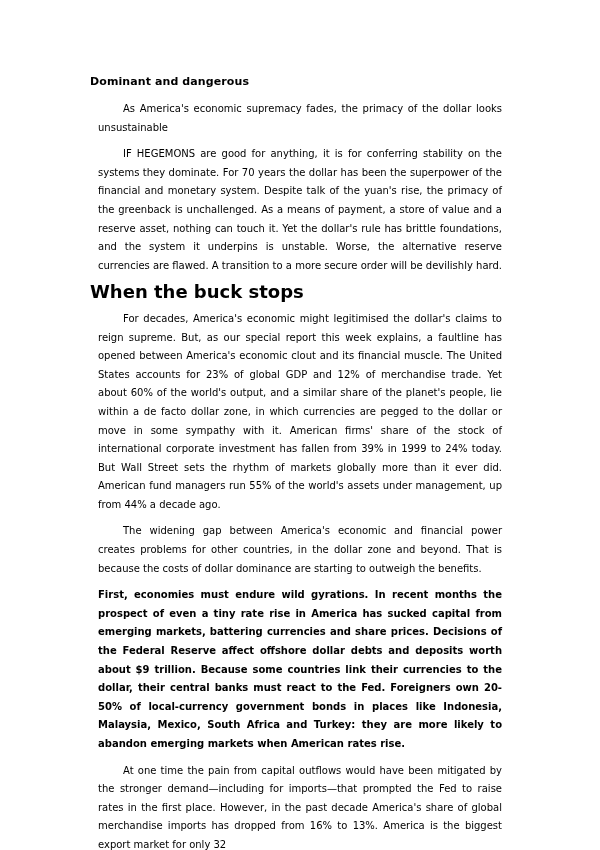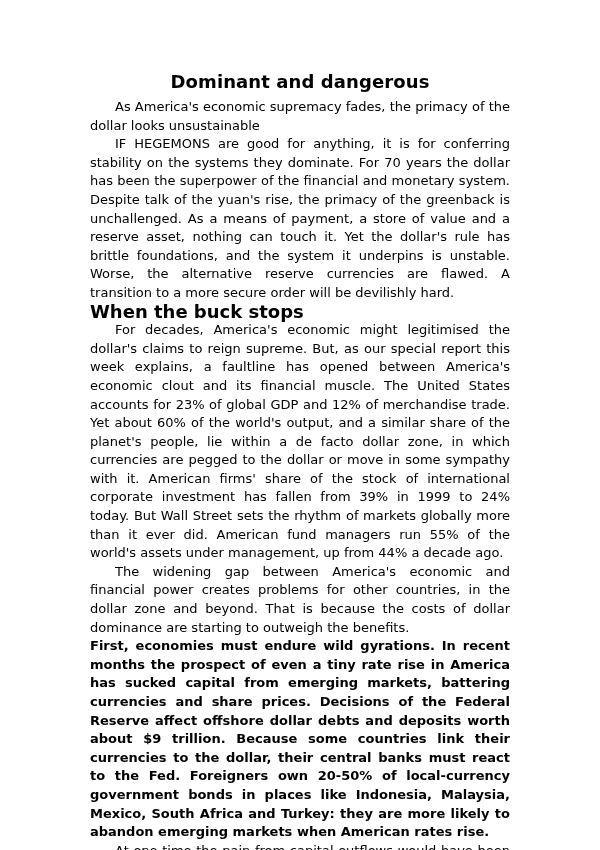--- a/index.html
+++ b/index.html
@@ -15,40 +15,40 @@
     overflow: hidden;
   }
   .page {
     box-sizing: border-box;
     width: 600px;
     height: 850px;
     padding: 72px 90px 0 90px;
     background: #ffffff;
   }
   .doc-title {
-    font-size: 18px;
+    font-size: 11px;
     font-weight: bold;
-    text-align: center;
+    text-align: left;
     margin: 0 0 6px 0;
     line-height: 20px;
     letter-spacing: 0.1px;
   }
   .subhead {
     font-size: 18px;
     font-weight: bold;
     text-align: left;
     margin: 0;
     line-height: 18.6px;
   }
   p.body-text {
-    font-size: 13px;
+    font-size: 10px;
     line-height: 18.6px;
     text-align: justify;
     text-justify: inter-word;
-    margin: 0;
+    margin: 8px;
     hyphens: none;
   }
   p.indent {
     text-indent: 25px;
   }
   p.noindent {
     text-indent: 0;
     font-weight: bold;
   }
 </style>

